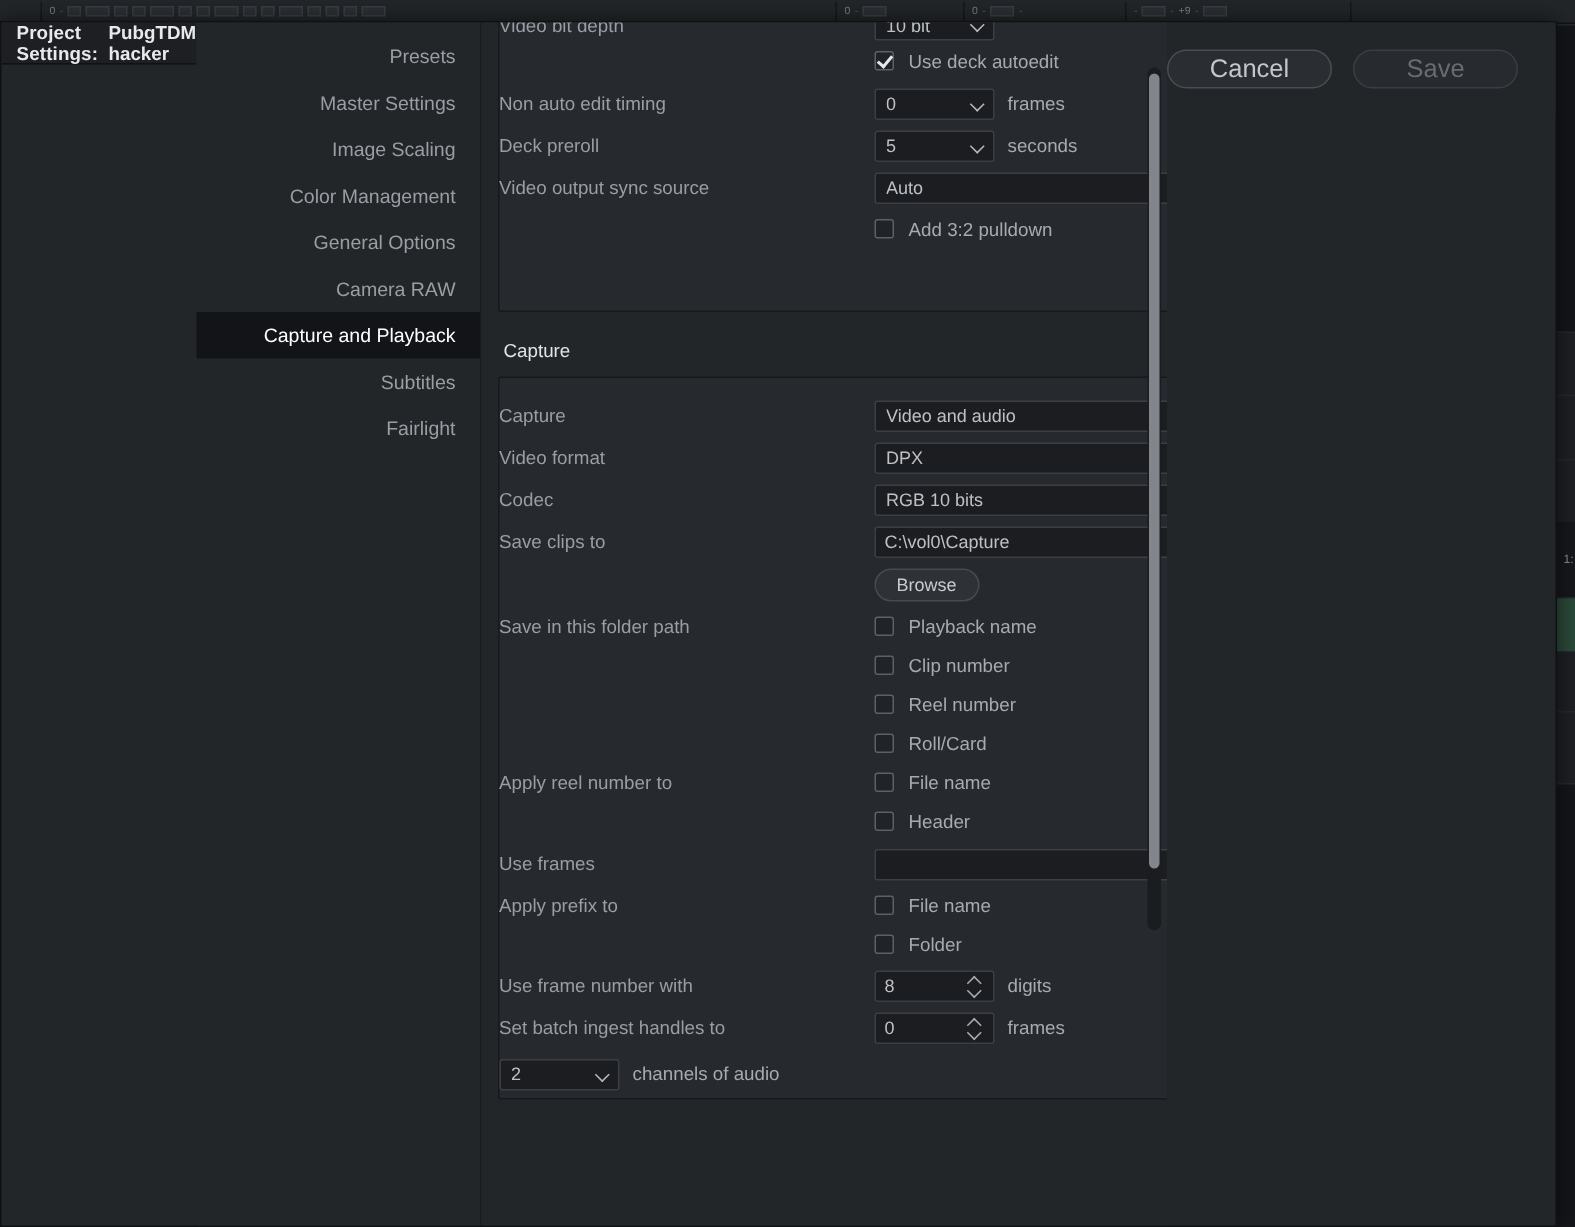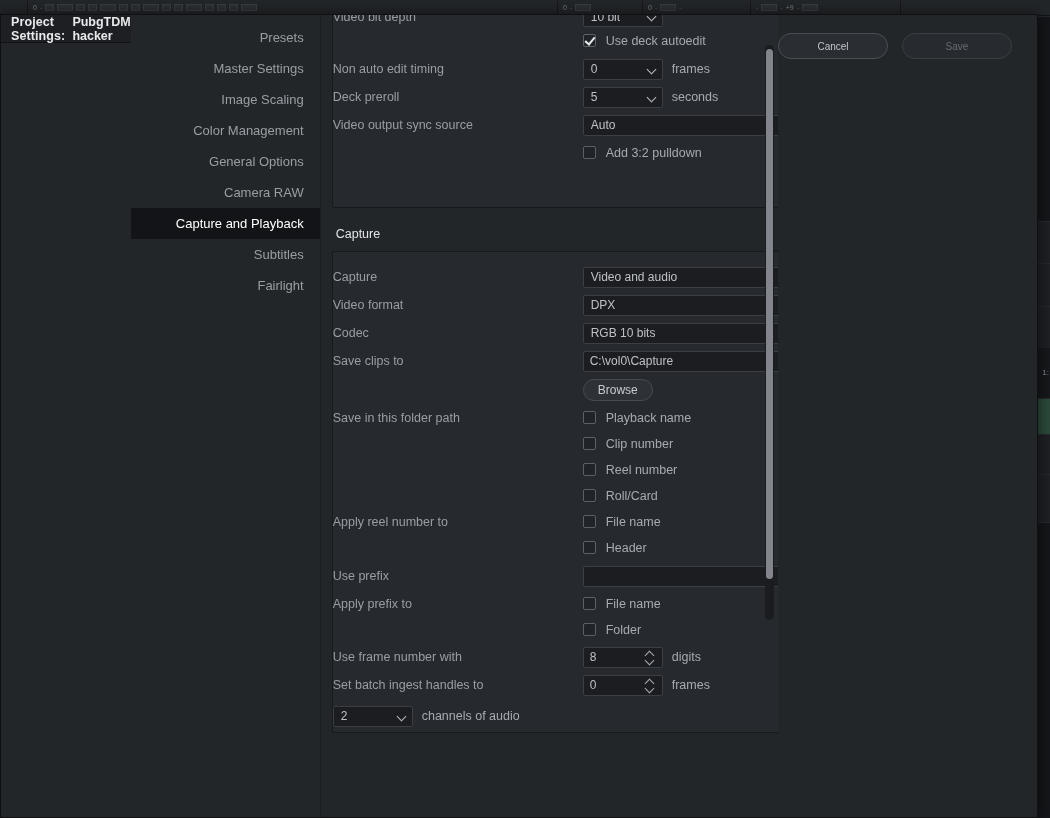--- a/index.html
+++ b/index.html
@@ -212,21 +212,21 @@
   
   .footer {
     height: 62px; flex: 0 0 62px;
     display: flex; align-items: center; justify-content: flex-end;
     padding-right: 25px; gap: 14px;
     background: #232629;
   }
   .pill-btn {
     width: 110px; height: 26px; border-radius: 13px;
     border: 1px solid #4a4e54; background: #2a2d31;
-    color: #c3c7cc; font-size: 10px;
+    color: #c3c7cc; font-size: 17px;
     display: flex; align-items: center; justify-content: center;
     cursor: pointer;
   }
   .pill-btn.disabled { color: #686c72; border-color: #3a3e44; background: #272a2e; cursor: default; }
 </style>
 </head>
 <body>
 
 <div id="app-background">
   <div class="bg-toolbar">
@@ -455,21 +455,21 @@
         </div>
         <div class="row" style="min-height:26px;">
           <div class="row-label"></div>
           <div class="cbrow">
             <span class="checkbox"></span>
             <span class="cb-label">Header</span>
           </div>
         </div>
 
         <div class="row" style="min-height:30px;">
-          <div class="row-label">Use prefix</div>
+          <div class="row-label">Use frames</div>
           <div class="textfield tf-w200" placeholder="">
             <span></span>
           </div>
         </div>
 
         <div class="row" style="min-height:26px;">
           <div class="row-label">Apply prefix to</div>
           <div class="cbrow">
             <span class="checkbox"></span>
             <span class="cb-label">File name</span>

